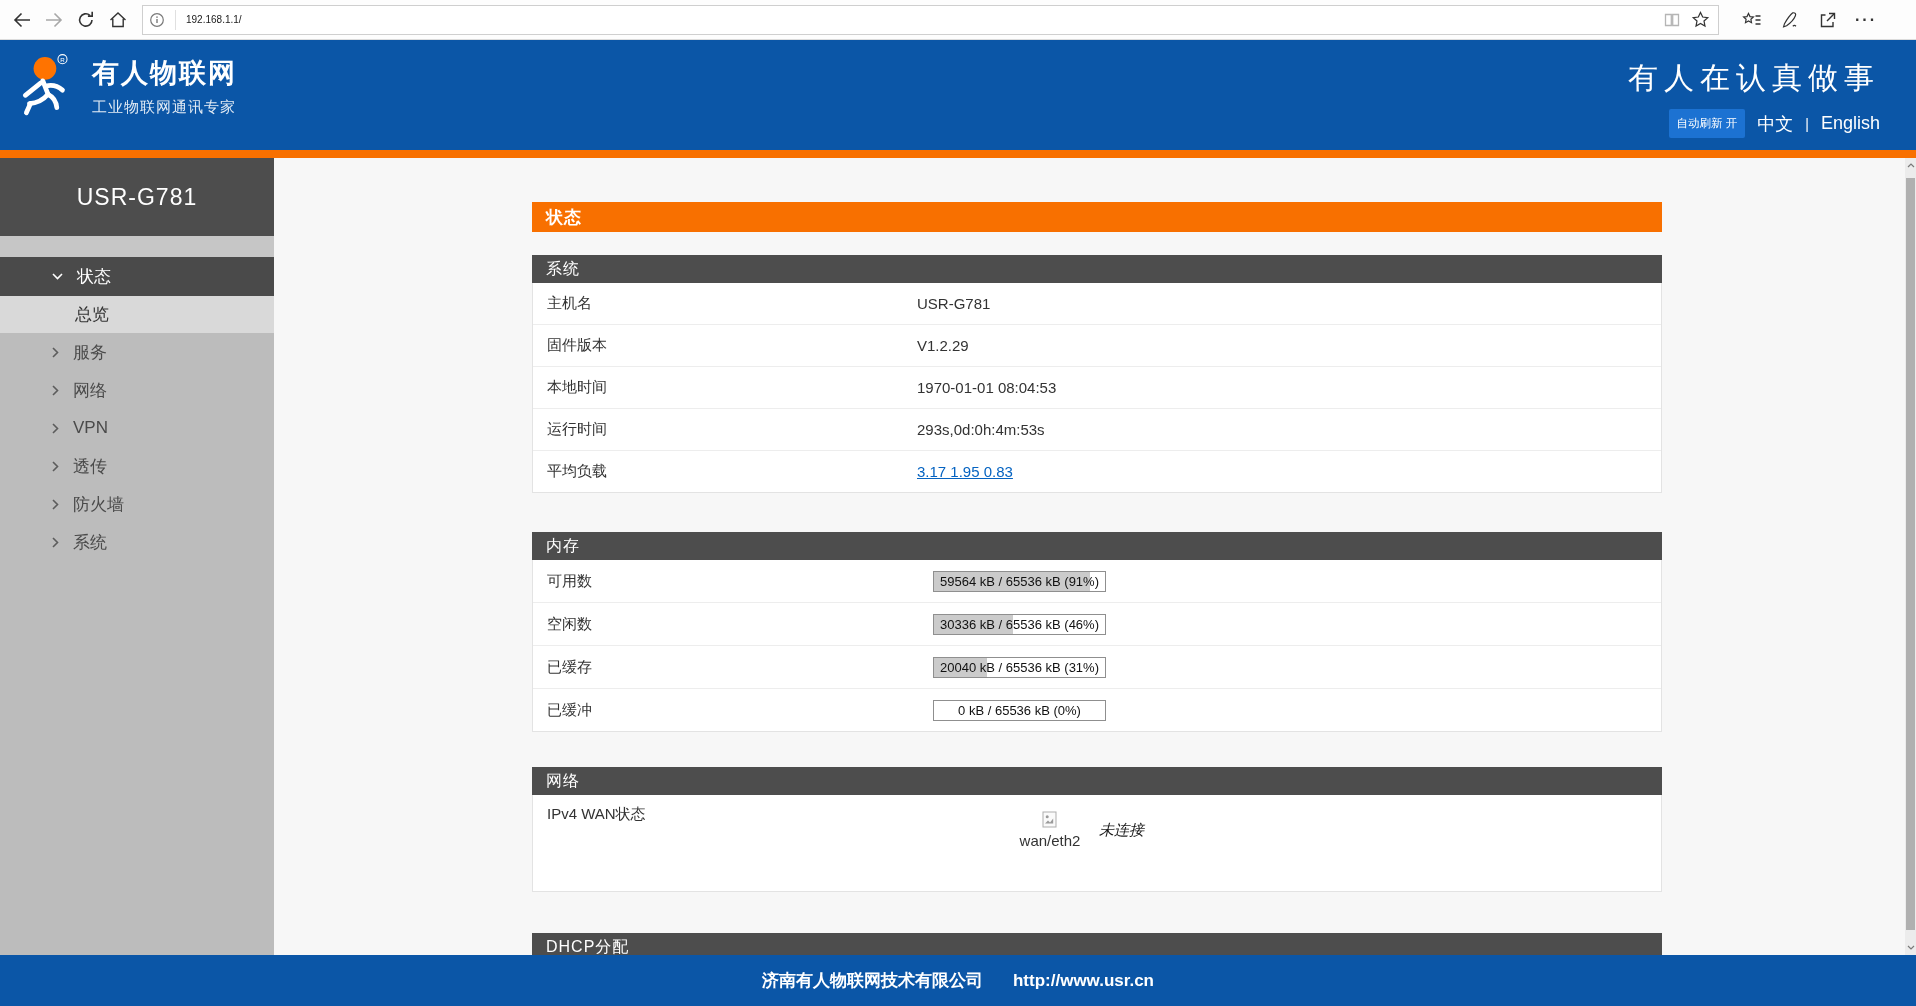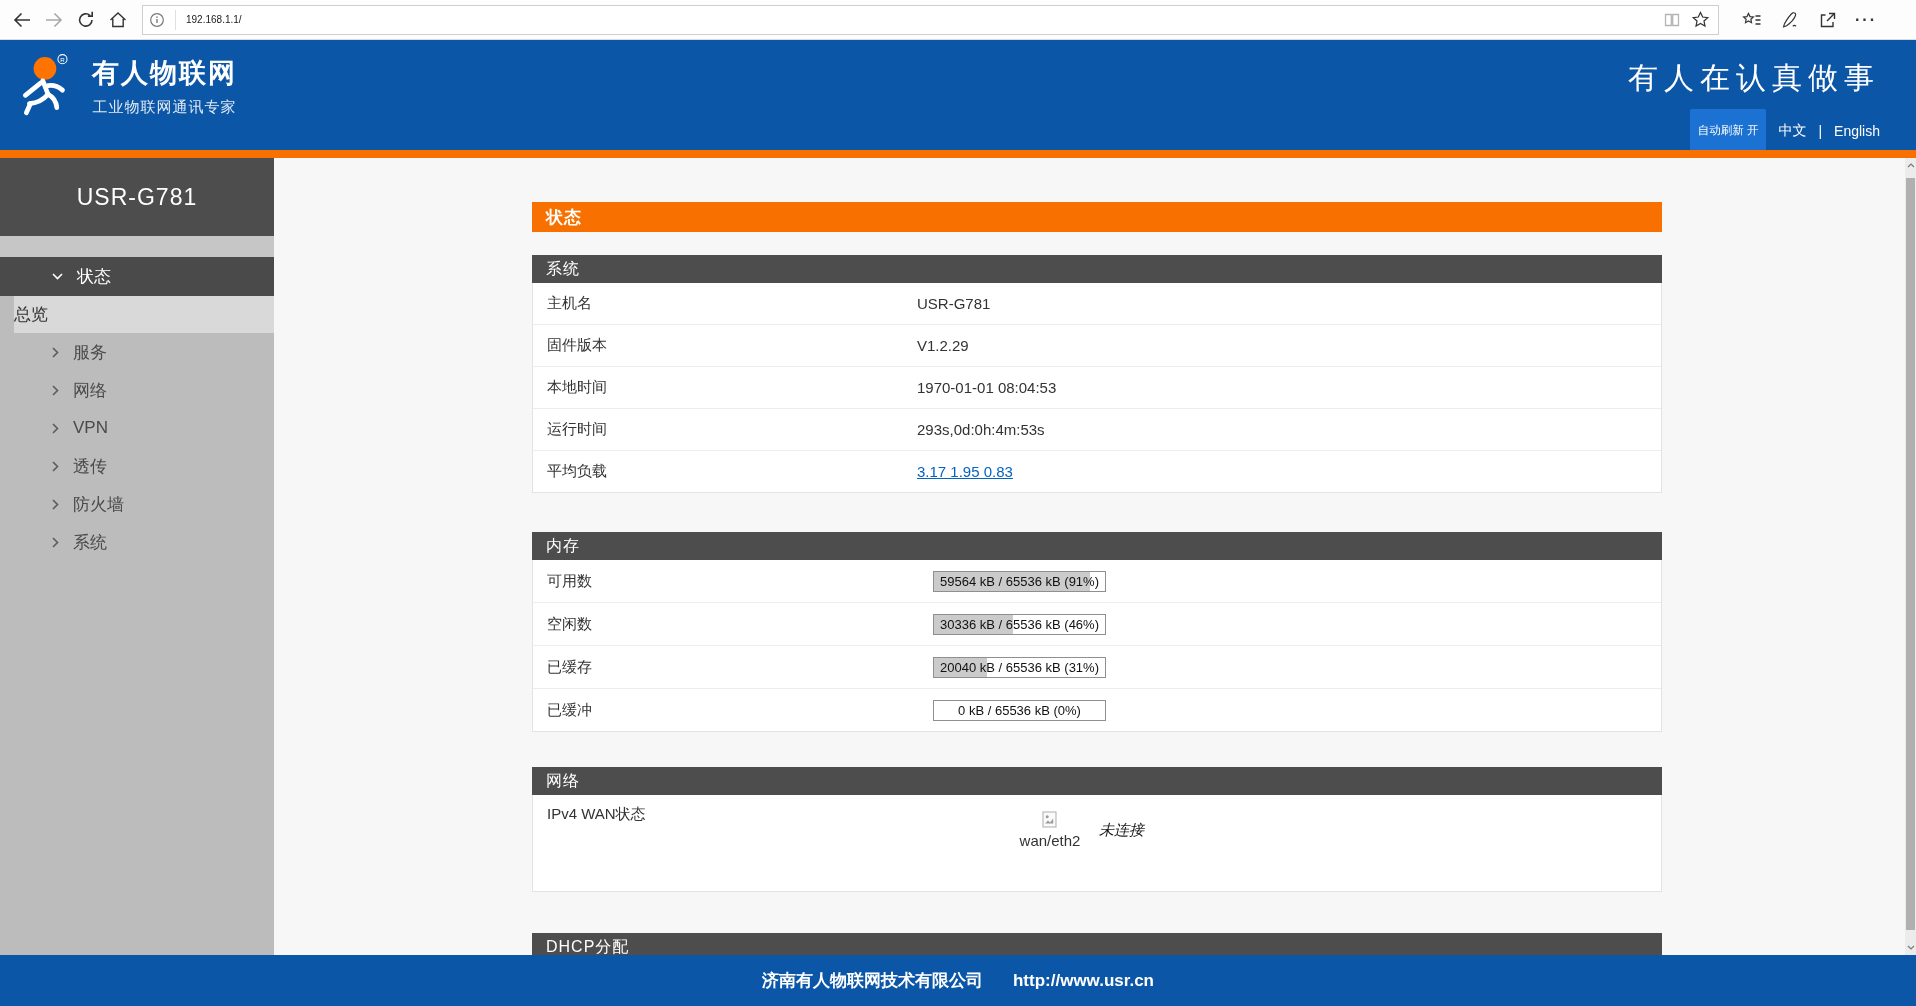--- a/index.html
+++ b/index.html
@@ -17,38 +17,38 @@
   .ab-sep{width:1px;height:20px;background:#e0e0e0;margin:0 2px 0 4px;flex:none;}
   .ab-url{font-size:10px;color:#1a1a1a;margin-left:8px;flex:1;}
   .ab-icon{width:28px;height:28px;display:flex;align-items:center;justify-content:center;flex:none;}
   .right-icons{display:flex;align-items:center;margin-left:14px;}
   .right-icons .nav-btn{width:38px;}
   .more-glyph{font-size:16px;color:#333;letter-spacing:2px;font-weight:bold;line-height:10px;}
 
   
   .site-header{position:absolute;top:40px;left:0;width:1916px;height:110px;background:#0b56a7;}
   .accent-stripe{position:absolute;top:150px;left:0;width:1916px;height:8px;background:#f87000;}
-  .brand{position:absolute;left:16px;top:14px;display:flex;align-items:center;text-align:center;}
+  .brand{position:absolute;left:16px;top:14px;display:flex;align-items:center;}
   .brand-text{margin-left:14px;}
   .brand-title{color:#fff;font-size:27px;font-weight:bold;letter-spacing:2px;}
   .brand-tagline{color:rgba(255,255,255,.88);font-size:15px;margin-top:7px;letter-spacing:1px;}
   .header-right{position:absolute;right:36px;top:18px;text-align:right;}
   .slogan{color:#fff;font-size:30px;letter-spacing:6px;white-space:nowrap;}
   .header-sub{margin-top:10px;display:flex;justify-content:flex-end;align-items:center;gap:12px;}
-  .auto-refresh-badge{background:#1c72d2;color:#fff;font-size:11.5px;padding:14px 8px;border-radius:2px;cursor:pointer;}
-  .lang{color:#fff;font-size:14px;cursor:pointer;}
+  .auto-refresh-badge{background:#1c72d2;color:#fff;font-size:11.5px;padding:7px 8px;border-radius:2px;cursor:pointer;}
+  .lang{color:#fff;font-size:18px;cursor:pointer;}
   .lang-sep{color:#fff;font-size:14px;}
 
   
   .sidebar{position:absolute;top:158px;left:0;width:274px;height:797px;background:#bcbcbc;}
   .device-box{height:78px;background:#4d4d4d;color:#fff;font-size:23px;display:flex;align-items:center;justify-content:center;letter-spacing:1px;}
   .side-gap{height:21px;background:#c6c6c6;}
   .group-active{height:39px;background:#4a4a4a;color:#fff;font-size:17px;display:flex;align-items:center;padding-left:52px;cursor:pointer;}
   .group-active .lbl{margin-left:14px;}
-  .sub-active{height:37px;background:#d9d9d9;color:#333;font-size:17px;display:flex;align-items:center;cursor:pointer;margin-left:14px;}
+  .sub-active{height:37px;background:#d9d9d9;color:#333;font-size:17px;display:flex;align-items:center;padding-left:75px;cursor:pointer;}
   .side-item{height:38px;color:#4a4a4a;font-size:17px;display:flex;align-items:center;padding-left:52px;cursor:pointer;}
   .side-item .lbl{margin-left:14px;}
 
   
   .main{position:absolute;top:158px;left:274px;width:1642px;height:797px;overflow:hidden;background:#f7f7f7;}
   .content{width:1130px;margin-left:258px;}
   .page-title-bar{margin-top:44px;height:30px;background:#f87000;color:#fff;font-size:17px;font-weight:bold;
                   display:flex;align-items:center;padding-left:14px;box-sizing:border-box;letter-spacing:1px;}
   .card-header{height:28px;background:#4d4d4d;color:#fff;font-size:16px;display:flex;align-items:center;
                padding-left:14px;box-sizing:border-box;letter-spacing:1px;}

